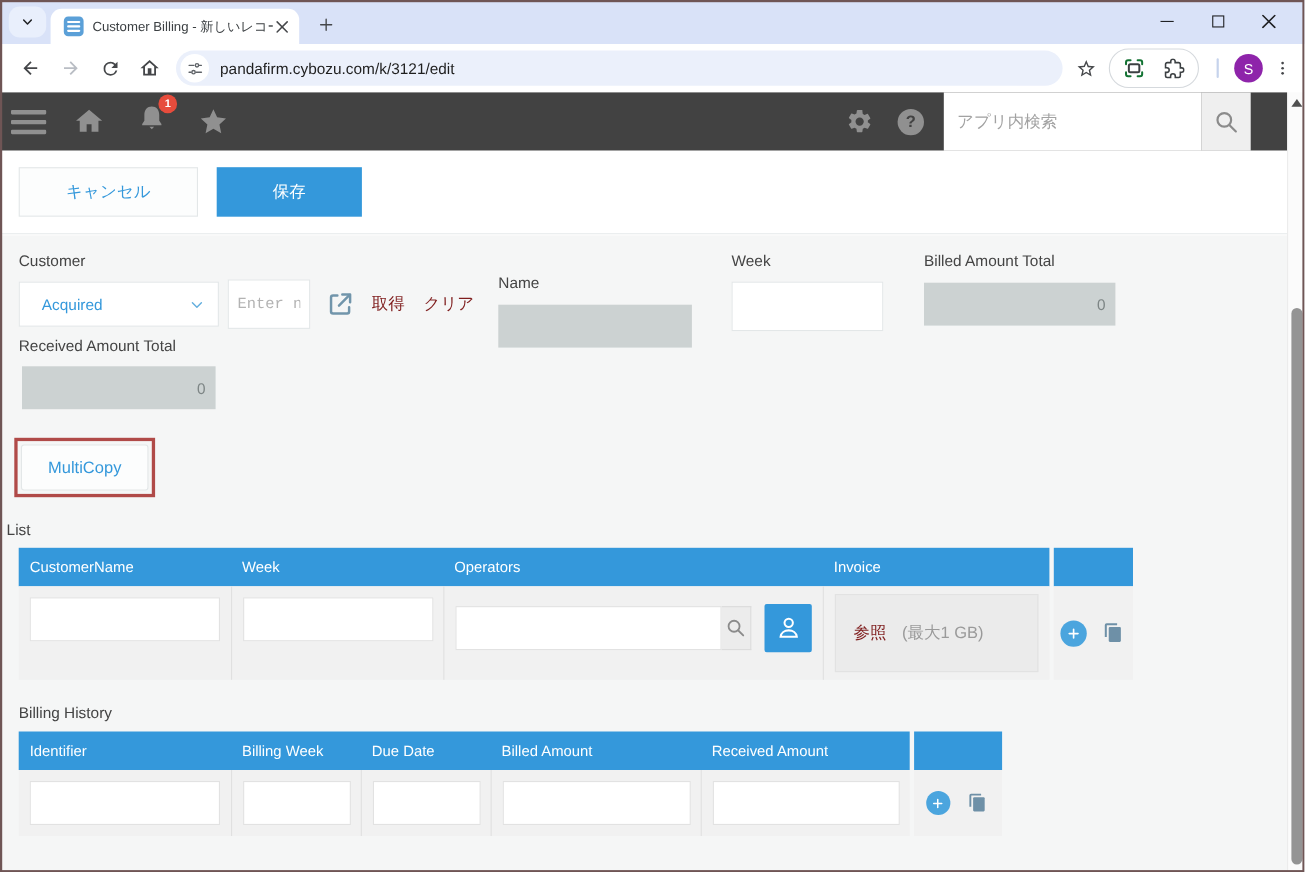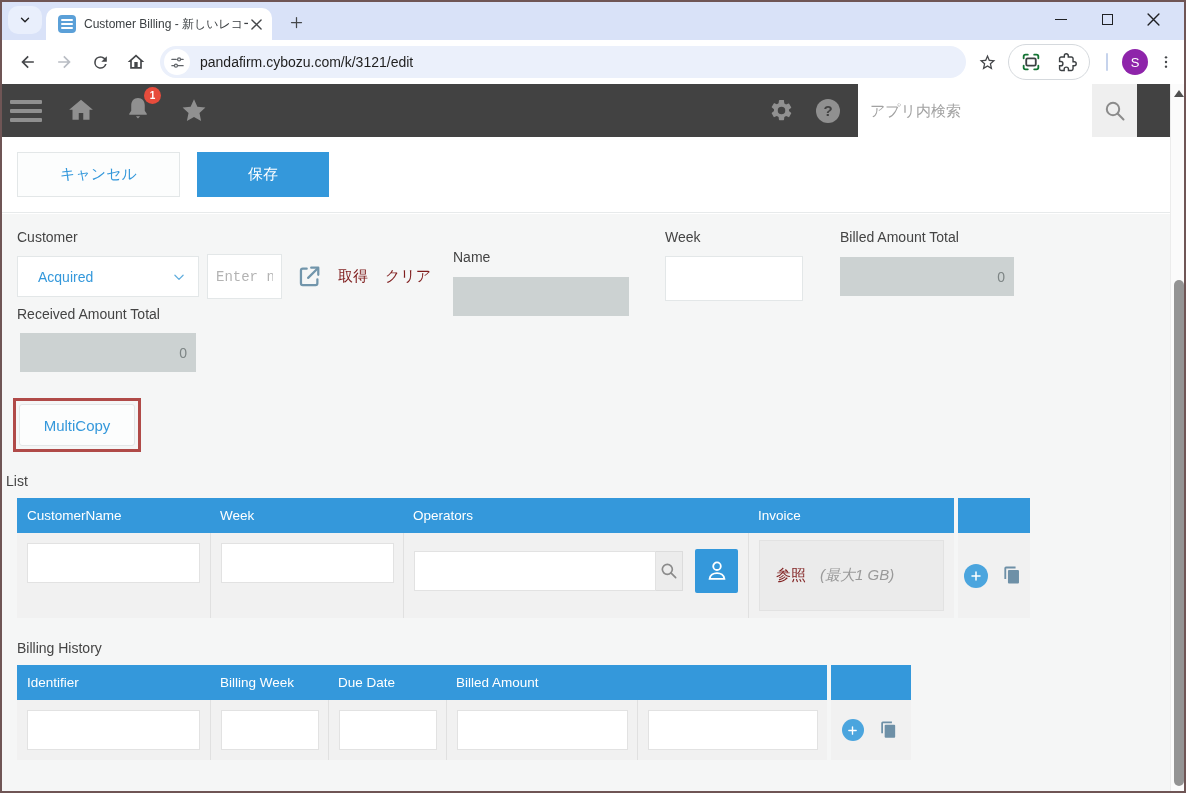--- a/index.html
+++ b/index.html
@@ -86,21 +86,21 @@
   .td + .td { border-left:1px solid #e0e0e0; }
   .cell-input { background:#fff; border:1px solid #e2e2e2; height:40px; outline:none; font-family:inherit; font-size:14px; padding:0 8px; color:#333; }
   .action-col { margin-left:4px; display:flex; flex-direction:column; }
   .action-head { background:#3498db; height:35px; }
   .action-body { background:#f1f1f1; flex:1; display:flex; align-items:center; justify-content:center; gap:13px; }
   .plus-btn { width:24px; height:24px; border-radius:50%; background:#4ba5de; display:flex; align-items:center; justify-content:center; cursor:pointer; }
   .copy-btn { width:24px; height:24px; display:flex; align-items:center; justify-content:center; cursor:pointer; }
   .search-attach { width:28px; height:40px; background:#ececec; border:1px solid #dcdcdc; border-left:none; display:flex; align-items:center; justify-content:center; cursor:pointer; }
   .person-btn { width:44px; height:44px; background:#3498db; border-radius:2px; display:flex; align-items:center; justify-content:center; margin-left:12px; cursor:pointer; }
   .invoice-box { width:186px; height:71px; background:#ebebeb; border:1px solid #e2e2e2; display:flex; align-items:center; padding-left:16px; margin-top:-3px; }
-  .invoice-limit { color:#9a9a9a; font-size:15px; margin-left:14px;font-style:italic; }
+  .invoice-limit { color:#9a9a9a; font-size:15px; margin-left:14px; }
 
   
   .vscroll { position:absolute; left:1170px; top:84px; width:16px; height:709px; background:#fbfbfb; border-left:1px solid #ececec; }
   .vs-arrow { position:absolute; left:3px; top:6px; width:0; height:0; border-left:5px solid transparent; border-right:5px solid transparent; border-bottom:7px solid #505050; cursor:pointer; }
   .vs-thumb { position:absolute; left:3px; top:196px; width:10px; height:506px; background:#949494; border-radius:5px; cursor:grab; }
 </style>
 </head>
 <body>
 
 <div class="tabstrip">
@@ -355,20 +355,21 @@
   </div>
 
   <div class="sec-title t-bh">Billing History</div>
   <div class="ktable" style="left:17px; top:451px;">
     <div class="ktable-main" style="width:810px;">
       <div class="thead">
         <div class="th" style="width:193px;">Identifier</div>
         <div class="th" style="width:118px;">Billing Week</div>
         <div class="th" style="width:118px;">Due Date</div>
         <div class="th" style="width:191px;">Billed Amount</div>
+        <div class="th" style="width:190px;">Received Amount</div>
       </div>
       <div class="trow" style="height:60px;">
         <div class="td" style="width:193px;">
             <input class="cell-input" style="width: 173px;">
           </div>
         <div class="td" style="width:118px;">
             <input class="cell-input" style="width: 98px;">
           </div>
         <div class="td" style="width:118px;">
             <input class="cell-input" style="width: 98px;">

